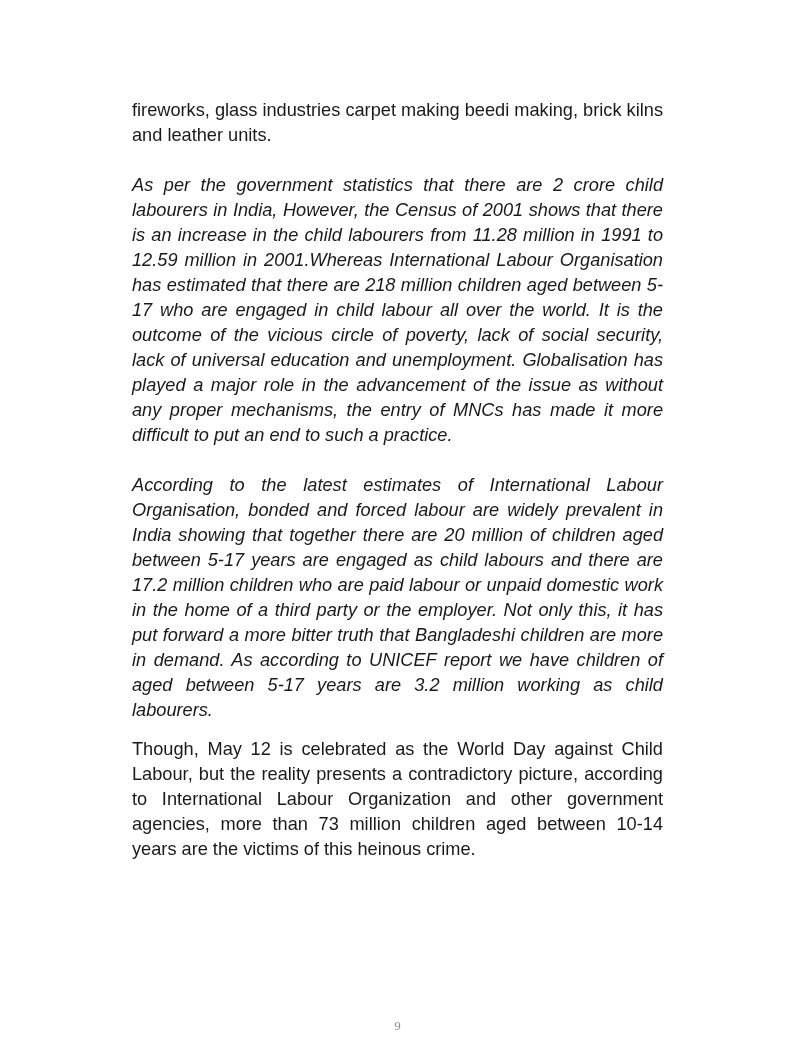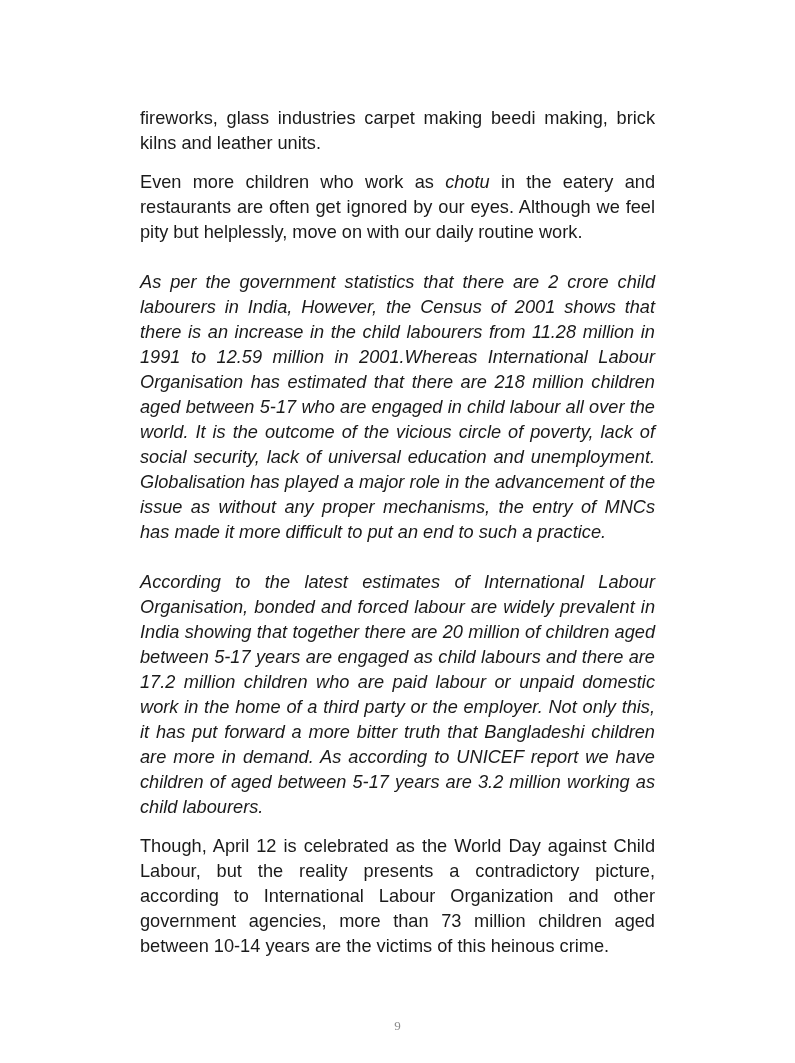--- a/index.html
+++ b/index.html
@@ -26,21 +26,21 @@
       left: 132px;
       top: 98px;
       width: 531px;
       font-family: "Liberation Sans", "DejaVu Sans", sans-serif;
       font-size: 18.2px;
       line-height: 25px;
       color: #1a1a1a;
       text-align: justify;
     }
     .para {
-      margin: 8px;
+      margin: 0;
       padding: 0;
     }
     .para.gap-small { margin-top: 14px; }
     .para.gap-large { margin-top: 25px; font-style: italic; }
     .para em { font-style: italic; }
     .page-number {
       position: absolute;
       left: 0;
       width: 795px;
       top: 1018px;
@@ -50,23 +50,22 @@
       color: #8a8a8a;
     }
   </style>
 </head>
 <body>
 
 <div class="page">
   <div class="content">
     <p class="para">fireworks, glass industries carpet making beedi making, brick kilns and leather units.</p>
 
-    <p class="para gap-small"><span>Even more children who work as </span><em>chotu</em><span> in the eatery and restaurants are often get ignored by our eyes. Although we feel pity but helplessly, move on with our daily routine work.</span></p>
 
     <p class="para gap-large">As per the government statistics that there are 2 crore child labourers in India, However, the Census of 2001 shows that there is an increase in the child labourers from 11.28 million in 1991 to 12.59 million in 2001.Whereas International Labour Organisation has estimated that there are 218 million children aged between 5-17 who are engaged in child labour all over the world. It is the outcome of the vicious circle of poverty, lack of social security, lack of universal education and unemployment. Globalisation has played a major role in the advancement of the issue as without any proper mechanisms, the entry of MNCs has made it more difficult to put an end to such a practice.</p>
 
     <p class="para gap-large">According to the latest estimates of International Labour Organisation, bonded and forced labour are widely prevalent in India showing that together there are 20 million of children aged between 5-17 years are engaged as child labours and there are 17.2 million children who are paid labour or unpaid domestic work in the home of a third party or the employer. Not only this, it has put forward a more bitter truth that Bangladeshi children are more in demand. As according to UNICEF report we have children of aged between 5-17 years are 3.2 million working as child labourers.</p>
 
-    <p class="para gap-small">Though, April 12 is celebrated as the World Day against Child Labour, but the reality presents a contradictory picture, according to International Labour Organization and other government agencies, more than 73 million children aged between 10-14 years are the victims of this heinous crime.</p>
+    <p class="para gap-small">Though, May 12 is celebrated as the World Day against Child Labour, but the reality presents a contradictory picture, according to International Labour Organization and other government agencies, more than 73 million children aged between 10-14 years are the victims of this heinous crime.</p>
   </div>
 
   <div class="page-number">9</div>
 </div>
 
 </body></html>

